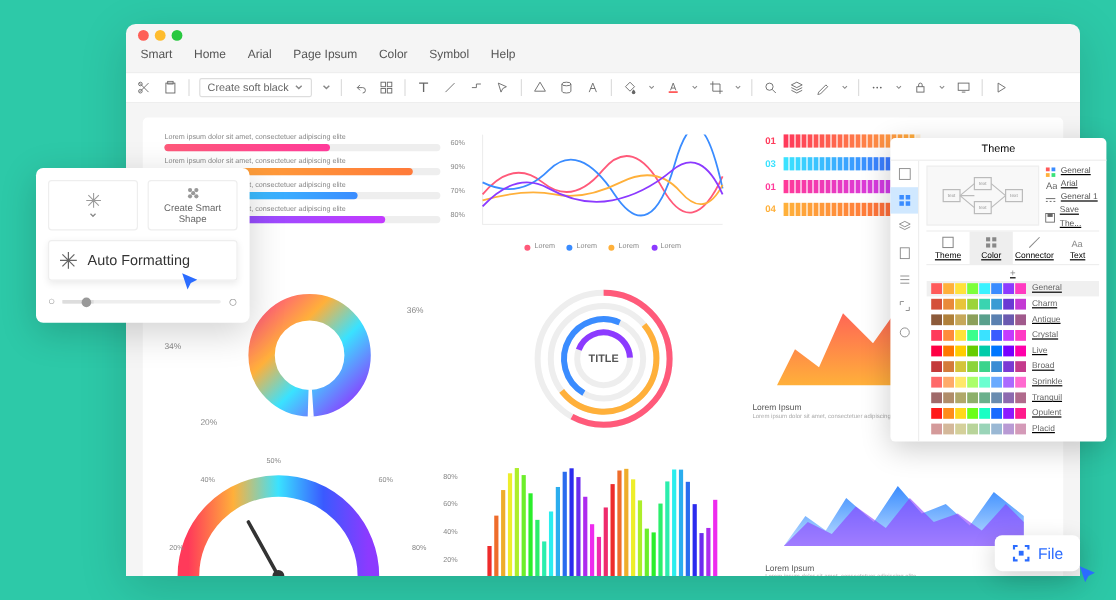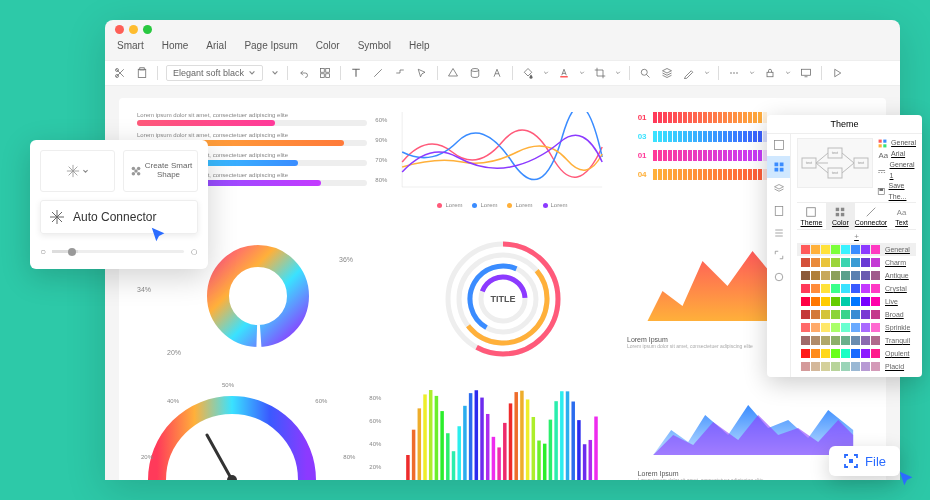--- a/index.html
+++ b/index.html
@@ -12,30 +12,30 @@
 .toolbar { height:26px; background:#fff; border-top:1px solid #eee; border-bottom:1px solid #eee; display:flex; align-items:center; padding:0 8px; gap:8px; font-size:9px; color:#666; }
 .font-select { border:1px solid #ddd; padding:2px 6px; font-size:9px; border-radius:2px; display:flex; align-items:center; gap:4px; }
 .tb-icon { width:14px; height:14px; display:flex; align-items:center; justify-content:center; color:#555; }
 .tb-icon svg { width:12px; height:12px; }
 .tb-sep { width:1px; height:14px; background:#ddd; }
 .canvas { position:absolute; left:14px; top:78px; right:14px; bottom:0; background:#fff; border-radius:4px 4px 0 0; padding:14px 18px; overflow:hidden; }
 
 
 .float-fmt { position:absolute; left:30px; top:140px; width:178px; background:#fff; border-radius:6px; box-shadow:0 8px 30px rgba(0,0,0,.18); padding:10px; }
 .fmt-row1 { display:flex; gap:8px; margin-bottom:8px; }
-.fmt-box { flex:1; border:1px solid #eee; border-radius:3px; display:flex; flex-direction:row; align-items:center; justify-content:center; height:42px; font-size:8px; color:#666; text-align:center; gap:2px; }
+.fmt-box { flex:1; border:1px solid #eee; border-radius:3px; display:flex; flex-direction:column; align-items:center; justify-content:center; height:42px; font-size:8px; color:#666; text-align:center; gap:2px; }
 .fmt-big { border:1px solid #eee; border-radius:3px; height:34px; display:flex; align-items:center; padding:0 8px; font-size:12px; color:#333; gap:8px; box-shadow:0 2px 6px rgba(0,0,0,.08); }
 .fmt-slider { margin-top:10px; display:flex; align-items:center; gap:6px; }
 .slider-track { flex:1; height:3px; background:#eee; border-radius:2px; position:relative; }
 .slider-fill { position:absolute; left:0; top:0; height:100%; width:20%; background:#ddd; }
 .slider-thumb { width:8px; height:8px; background:#999; border-radius:50%; position:absolute; left:12%; top:-2.5px; }
 .cursor { position:absolute; width:18px; height:18px; }
 
 
-.theme-panel { position:absolute; right:8px; top:115px; width:155px; background:#fff; border-radius:4px; box-shadow:0 6px 25px rgba(0,0,0,.2); font-size:8px; }
+.theme-panel { position:absolute; right:8px; top:115px; width:180px; background:#fff; border-radius:4px; box-shadow:0 6px 25px rgba(0,0,0,.2); font-size:8px; }
 .theme-hdr { text-align:center; padding:4px; font-size:9px; border-bottom:1px solid #eee; font-weight:500; }
 .theme-body { display:flex; }
 .theme-sidebar { width:24px; border-right:1px solid #eee; display:flex; flex-direction:column; }
 .theme-sb-item { height:22px; display:flex; align-items:center; justify-content:center; }
 .theme-sb-item.active { background:#d0e8ff; }
 .theme-main { flex:1; padding:4px 6px;text-decoration:underline; }
 .theme-preview { background:#f8f8f8; border:1px solid #eee; height:50px; margin-bottom:4px; display:flex; align-items:center; justify-content:center; font-size:6px; color:#999; position:relative; }
 .theme-quick { font-size:7px; color:#555; line-height:1.5; }
 .theme-quick div { display:flex; align-items:center; gap:3px; }
 .theme-tabs { display:flex; border-top:1px solid #eee; }
@@ -104,21 +104,21 @@
         </svg>
       </div>
     <div class="tb-icon">
         <svg viewBox="0 0 16 16">
           <rect x="3" y="3" width="10" height="11" fill="none" stroke="#666"></rect>
           <rect x="5" y="1" width="6" height="3" fill="none" stroke="#666"></rect>
         </svg>
       </div>
     <div class="tb-sep"></div>
     <div class="font-select">
-      <span>Elegant soft black</span>
+      <span>Create soft black</span>
       <svg width="8" height="8" viewBox="0 0 10 10">
           <path d="M2 3l3 3 3-3" class="chevron"></path>
         </svg>
     </div>
     <svg width="8" height="8" viewBox="0 0 10 10">
         <path d="M2 3l3 3 3-3" class="chevron"></path>
       </svg>
     <div class="tb-sep"></div>
     <div class="tb-icon">
         <svg viewBox="0 0 16 16">
@@ -603,21 +603,21 @@
       <div style="white-space:pre-line;line-height:1.1">Create Smart
 Shape</div>
     </div>
   </div>
   <div class="fmt-big">
     <svg width="16" height="16" viewBox="0 0 16 16">
         <g stroke="#666" fill="none" stroke-width="1">
           <path d="M8 8l-5-5M8 8l5-5M8 8l-5 5M8 8l5 5M8 8l-7 0M8 8l7 0M8 8l0-7M8 8l0 7"></path>
         </g>
       </svg>
-    <span>Auto Connector</span>
+    <span>Auto Formatting</span>
   </div>
   <div class="fmt-slider">
     <span style="font-size:10px;color:#999">○</span>
     <div class="slider-track">
         <div class="slider-fill"></div>
         <div class="slider-thumb"></div>
       </div>
     <span style="font-size:13px;color:#999">○</span>
   </div>
   <svg class="cursor" style="left:120px;top:86px" viewBox="0 0 20 20">

